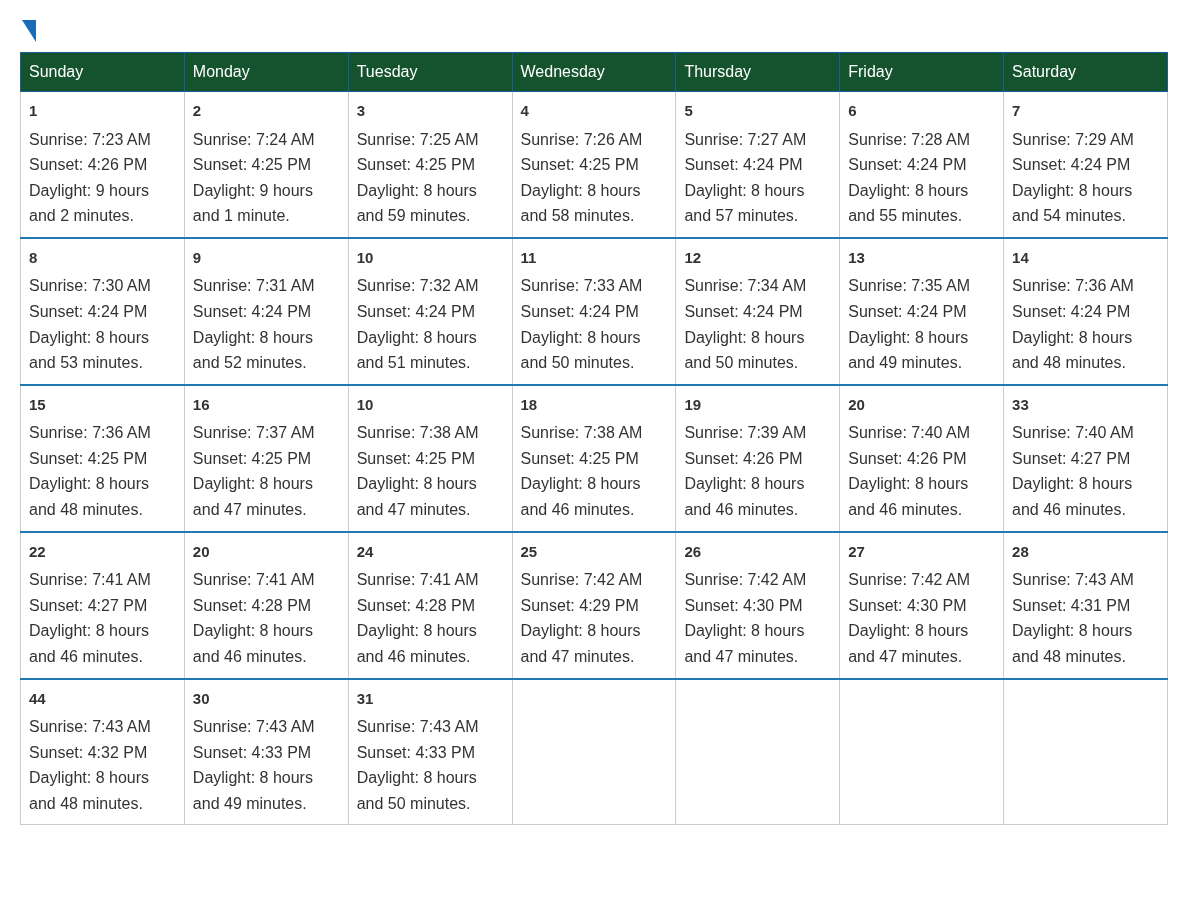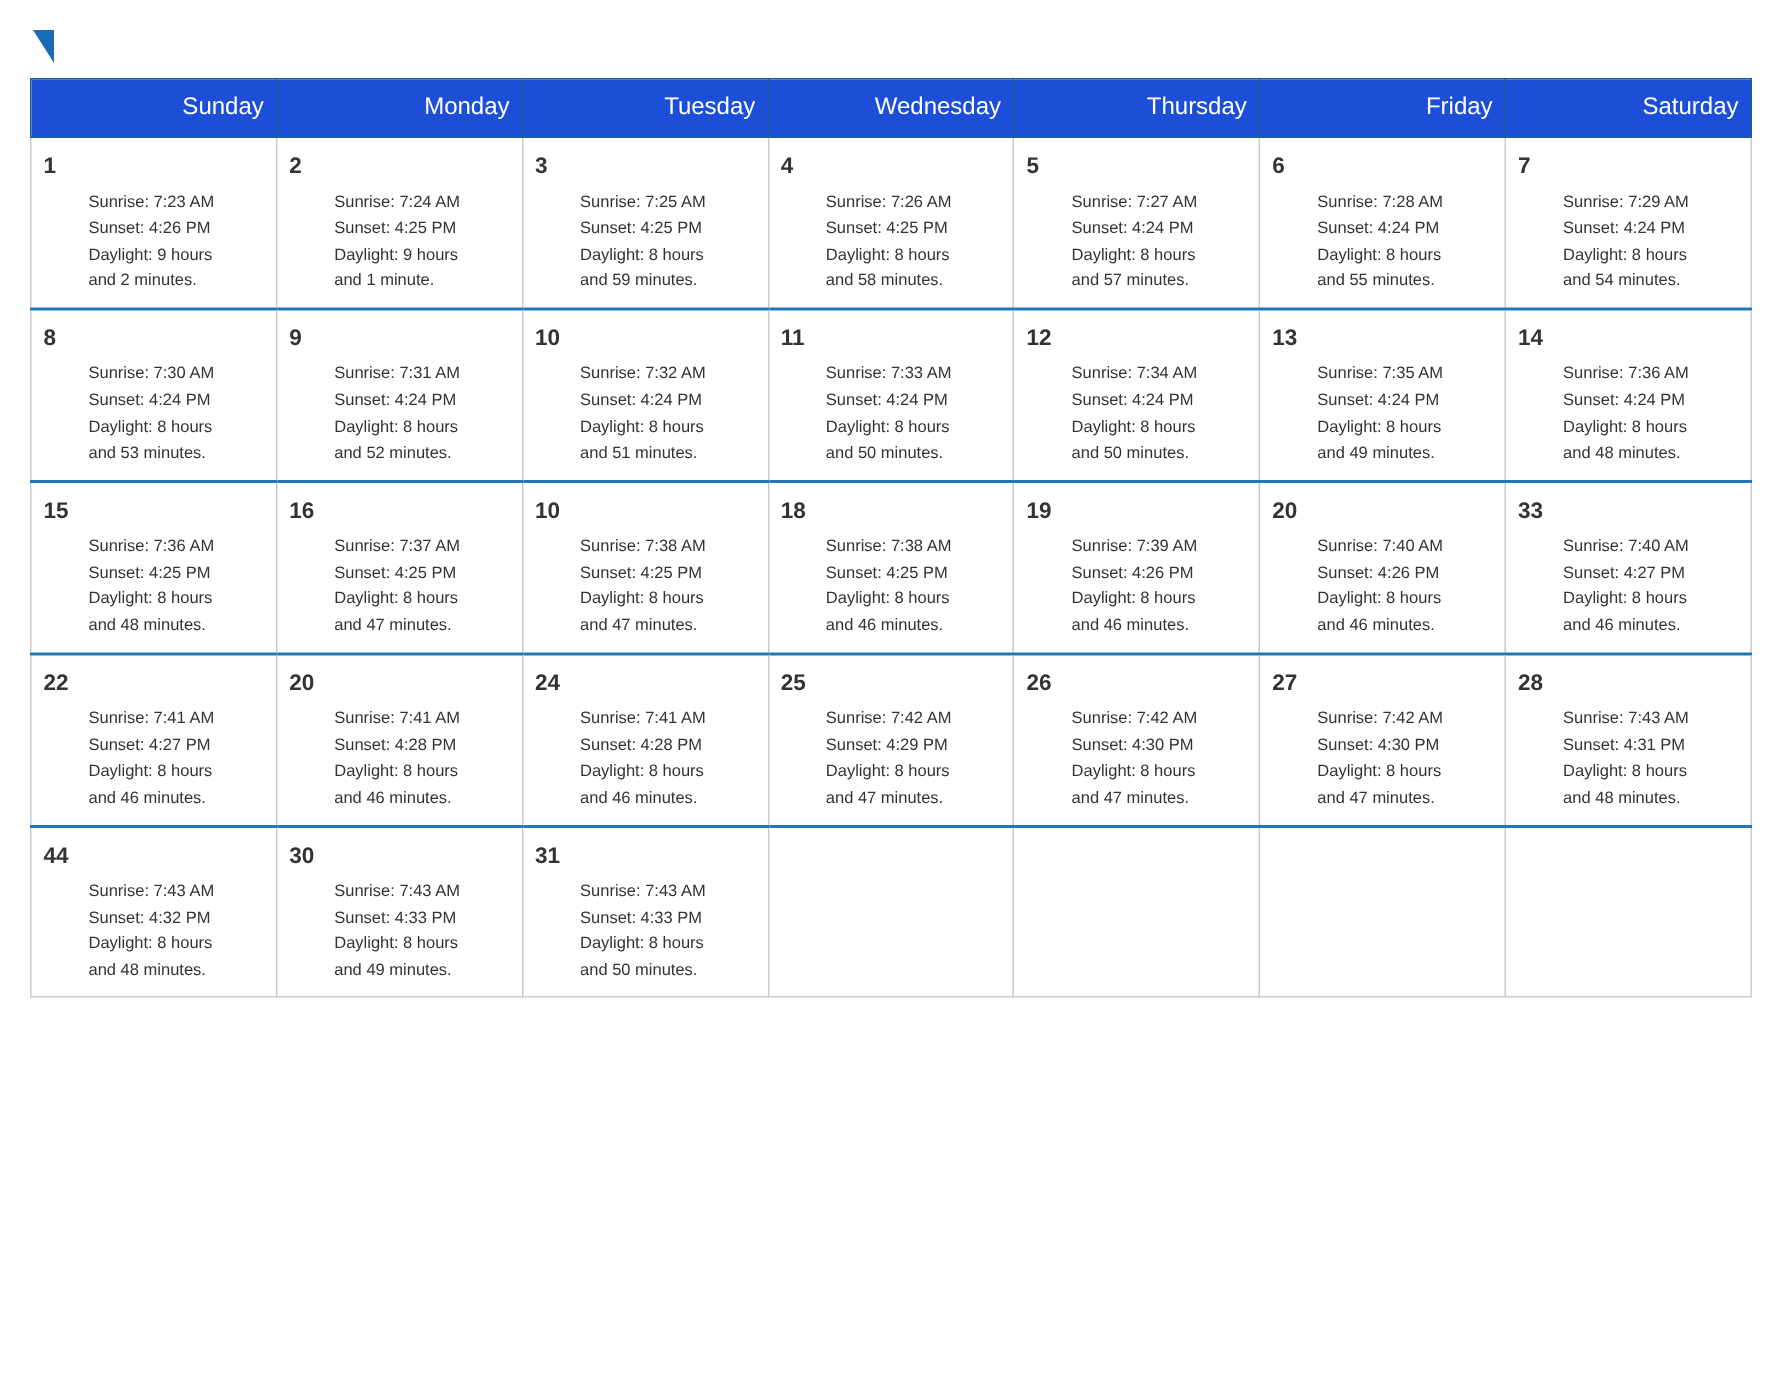--- a/index.html
+++ b/index.html
@@ -55,26 +55,26 @@
       font-size: 22px;
       color: #555;
       margin-top: 4px;
     }
     .calendar-table {
       width: 100%;
       border-collapse: collapse;
       margin-top: 10px;
     }
     .calendar-table th {
-      background-color: #1d4ed8;
+      background-color: #14532d;
       color: white;
       padding: 10px 8px;
       font-size: 16px;
       font-weight: normal;
-      text-align: right;
+      text-align: left;
       border: 1px solid #1a5f9a;
     }
     .calendar-table td {
       vertical-align: top;
       padding: 8px;
       border: 1px solid #ccc;
       width: 14.28%;
       min-height: 110px;
       font-size: 13px;
       color: #333;
@@ -83,23 +83,22 @@
     .calendar-table tr:not(:last-child) td {
       border-bottom: 2px solid #2176b5;
     }
     .day-number {
       font-size: 15px;
       font-weight: bold;
       margin-bottom: 4px;
       display: block;
     }
     .day-info {
-      font-size: 11px;
+      font-size: 16px;
       line-height: 1.6;
-      margin-left: 30px;
     }
     .empty-cell {
       background: #fff;
     }
   </style>
 </head>
 <body>
 
 <div class="header-area">
   <div class="logo-area">

